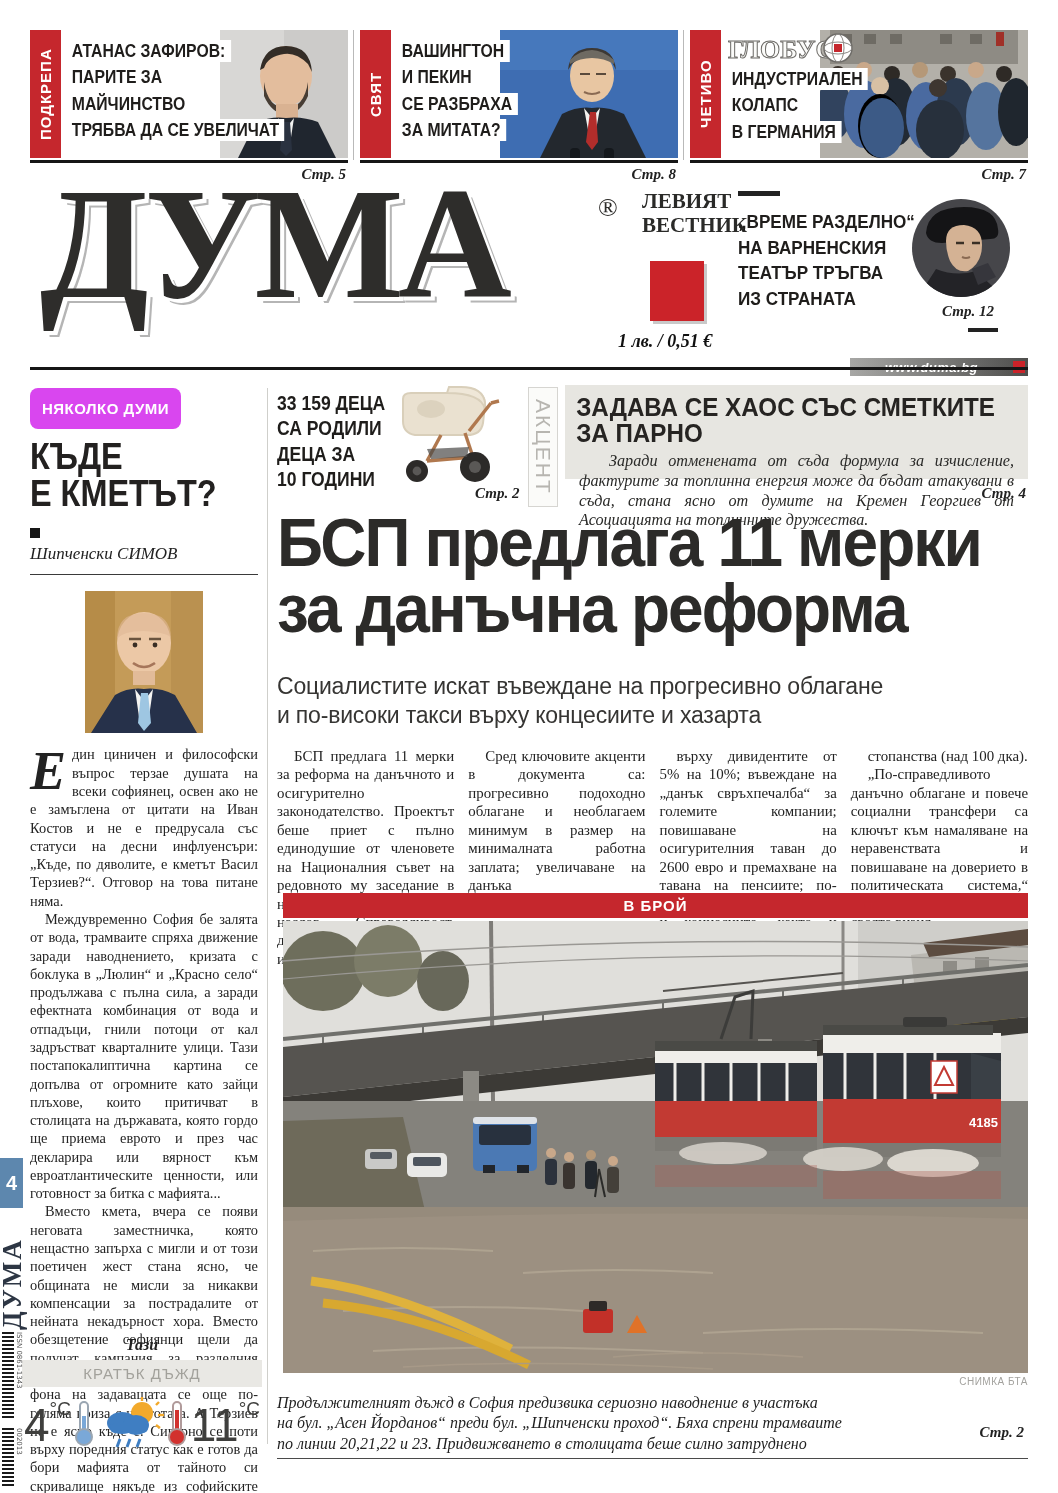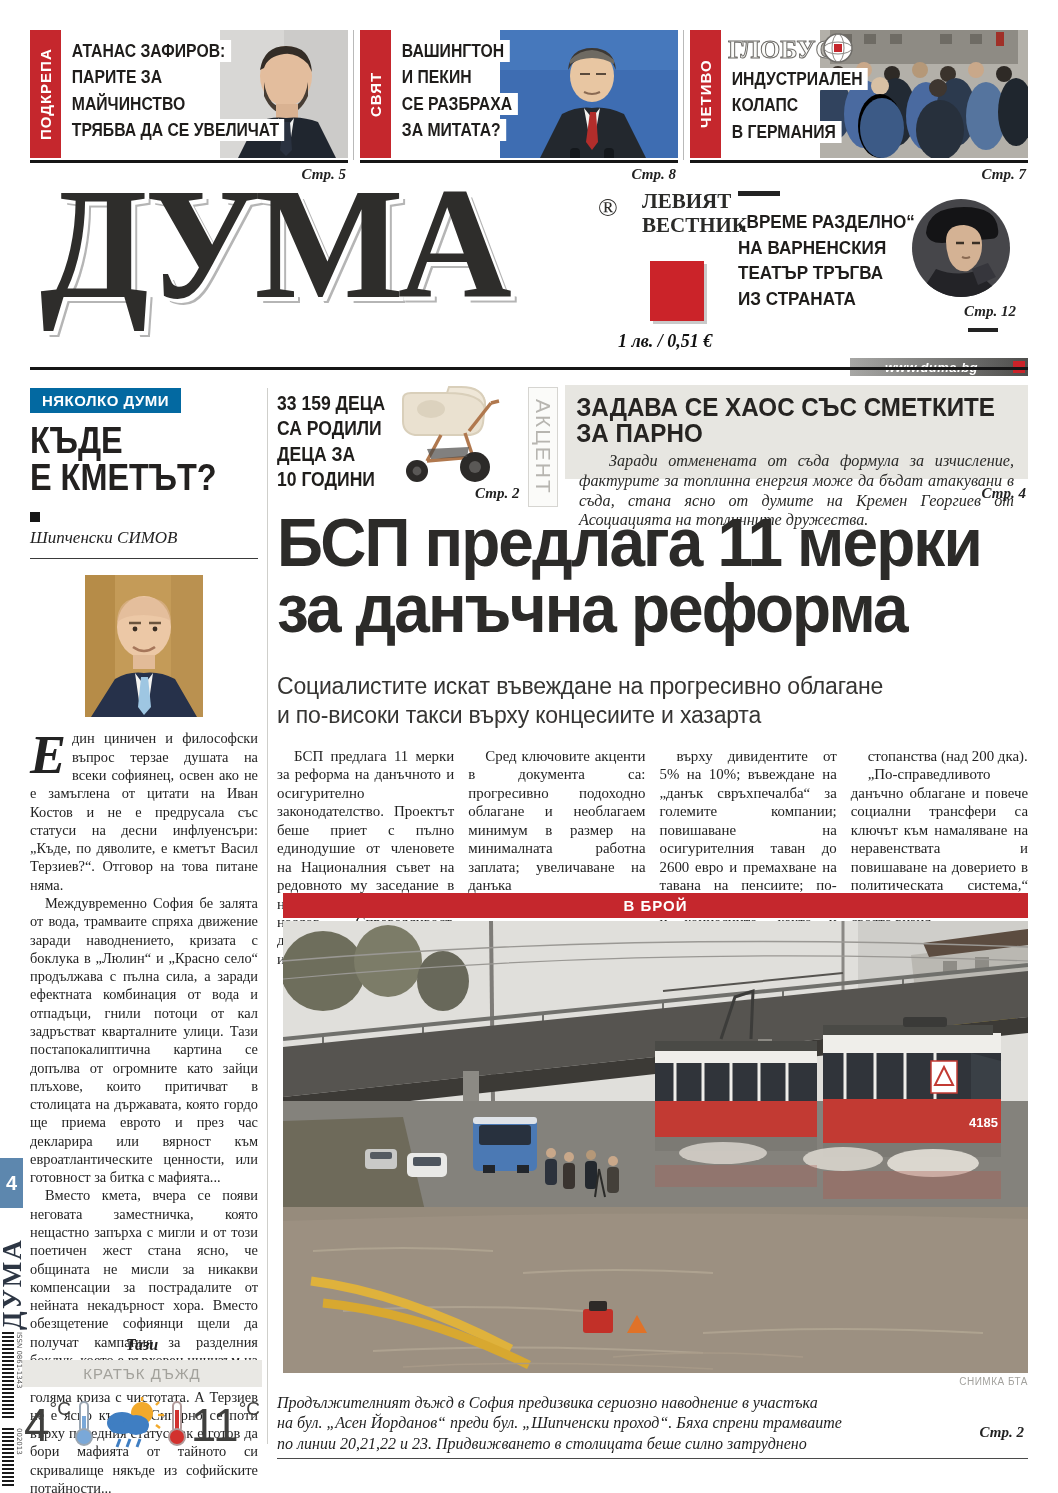--- a/index.html
+++ b/index.html
@@ -28,37 +28,37 @@
   .duma{position:absolute;left:10px;top:-18px;font:700 158px/1 "Liberation Serif",serif;color:#2e2d2b;
         letter-spacing:-6px;text-shadow:4px 4px 0 #fff,6px 6px 0 #b5b5b5;}
   .regmark{position:absolute;left:568px;top:10px;font:400 26px "Liberation Serif",serif;color:#2e2d2b;}
   .tagline{position:absolute;left:612px;top:6px;font:700 21px/1.15 "Liberation Serif",serif;color:#2a2a28;}
   .reddot{position:absolute;left:620px;top:78px;width:54px;height:60px;background:#cb2329;box-shadow:3px 3px 0 #c9c9c9;}
   .mt{position:absolute;left:702px;top:0;width:296px;height:150px;}
   .mt .dash1{position:absolute;left:6px;top:8px;width:42px;height:5px;background:#222;}
   .mt .mtitle{position:absolute;left:6px;top:26px;font:800 19px/1.35 "Liberation Sans",sans-serif;color:#1f1d1b;
       transform:scaleX(.9);transform-origin:0 0;width:230px;}
   .mt .circ{position:absolute;right:18px;top:16px;width:98px;height:98px;border-radius:50%;overflow:hidden;}
-  .mt .mref{position:absolute;right:12px;top:120px;}
+  .mt .mref{position:absolute;right:34px;top:120px;}
   .mt .dash2{position:absolute;right:30px;top:145px;width:30px;height:4px;background:#222;}
   .dateline{position:absolute;left:2px;top:155px;display:flex;gap:34px;align-items:center;
      font:700 13px "Liberation Sans",sans-serif;color:#6e6d6b;letter-spacing:.5px;}
   .dateline .sq{display:inline-block;width:9px;height:9px;background:#cb2329;margin-right:7px;vertical-align:-1px;}
   .dateline .rd{color:#cb2329;}
   .price{position:absolute;left:588px;top:148px;font:700 italic 18px "Liberation Serif",serif;color:#111;}
   .sitebar{position:absolute;right:0;top:163px;width:178px;height:18px;display:flex;align-items:center;
      background:linear-gradient(90deg,#a7a7a5,#4e4e4c);margin-top:12px;}
   .sitebar span{flex:1;text-align:center;font:700 italic 13px "Liberation Sans",sans-serif;color:#fff;letter-spacing:.5px;}
   .sitebar i{width:12px;height:12px;background:#cb2329;margin-right:3px;}
   .thickrule{position:absolute;left:0;right:0;top:184px;height:3px;background:#161616;}
 
   
   .opinion{position:absolute;left:30px;top:388px;width:228px;}
-  .oplabel{display:inline-block;background:#0369a1;color:#fff;font:700 15px "Liberation Sans",sans-serif;
-     padding:4px 12px;letter-spacing:.5px;}
+  .oplabel{display:inline-block;background:#d946ef;color:#fff;font:700 15px "Liberation Sans",sans-serif;
+     padding:12px 12px;letter-spacing:.5px;border-radius:8px;}
   .optitle{margin-top:10px;font:800 36px/1.02 "Liberation Sans",sans-serif;color:#232120;
      transform:scaleX(.9);transform-origin:0 0;width:112%;}
   .opsq{width:10px;height:10px;background:#161616;margin-top:16px;}
   .opauthor{margin-top:6px;font:italic 17px "Liberation Serif",serif;color:#222;}
   .oprule{margin-top:10px;height:1px;background:#3a3a3a;}
   .portrait{width:118px;height:142px;margin:16px auto 0 auto;display:block;}
   .opbody{margin-top:12px;font:14.4px/1.27 "Liberation Serif",serif;text-align:justify;color:#232323;}
   .opbody p{margin:0;text-indent:15px;}
   .opbody p.first{text-indent:0;}
   .dropcap{float:left;font:italic 700 54px/0.85 "Liberation Serif",serif;margin:4px 6px 0 0;color:#232323;}
@@ -388,21 +388,21 @@
       <div class="col">
         <p>БСП предлага 11 мерки за реформа на данъчното и осигурително законодателство. Проектът беше приет с пълно единодушие от членовете на Националния съвет на редовното му заседание в неделя. Документът под наслов „Справедливост, държавност, развитие“ е израбо-</p>
       </div>
       <div class="col">
         <p>Сред ключовите акценти в документа са: прогресивно подоходно облагане и необлагаем минимум в размер на минималната работна заплата; увеличаване на данъка</p>
       </div>
       <div class="col">
         <p>върху дивидентите от 5% на 10%; въвеждане на „данък свръхпечалба“ за големите компании; повишаване на осигурителния таван до 2600 евро и премахване на тавана на пенсиите; по-високи такси върху хазарта и концесиите, както и данък върху големите земеделски</p>
       </div>
       <div class="col">
-        <p>стопанства (над 200 дка).</p>
+        <p>стопанства (над 100 дка).</p>
         <p>„По-справедливото данъчно облагане и повече социални трансфери са ключът към намаляване на неравенствата и повишаване на доверието в политическата система,“ посочват социалистите в своята визия.</p>
         <p class="more">Целият документ - на стр. 6</p>
       </div>
     </div>
   </div>
 
   <div class="kadur">
       <span>В БРОЙ</span>
     </div>
 

